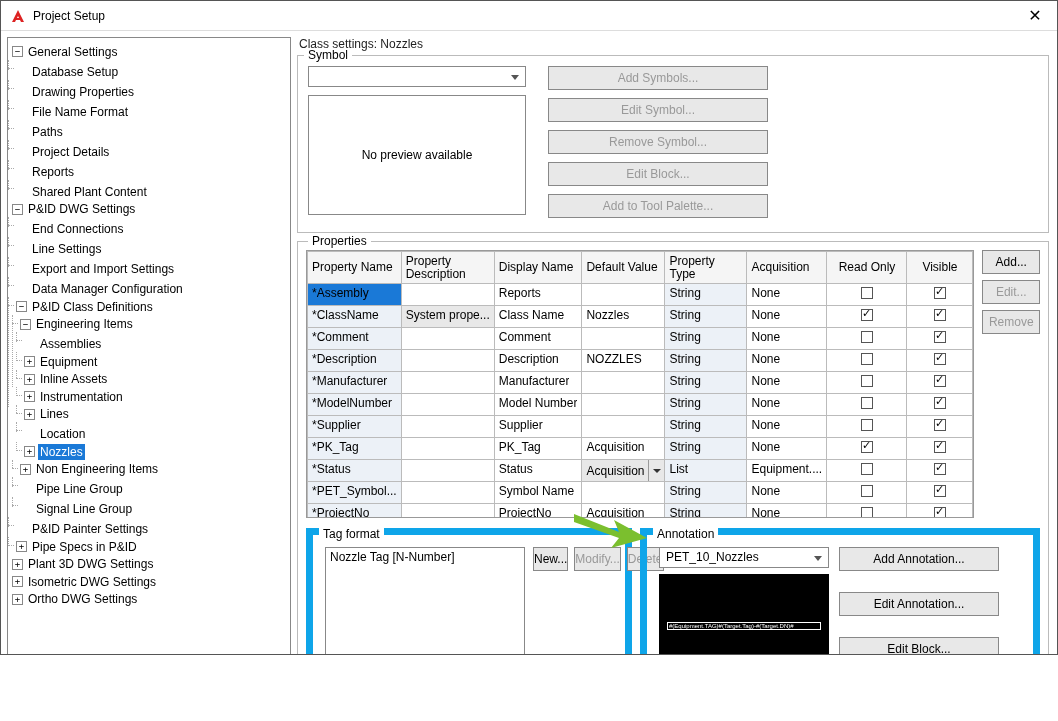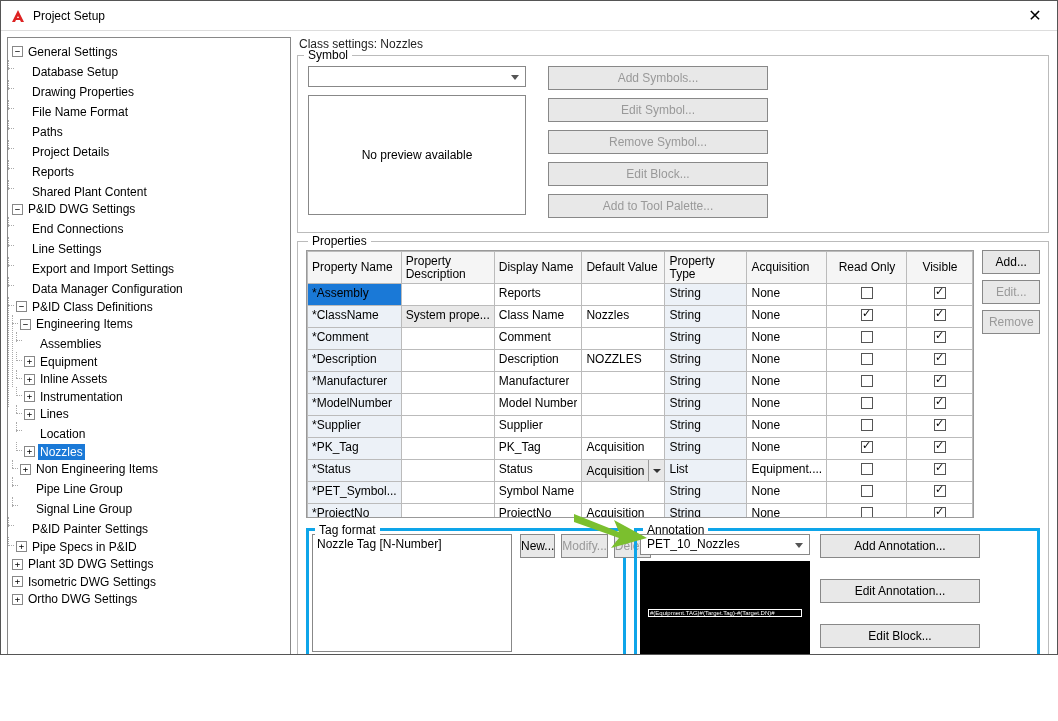--- a/index.html
+++ b/index.html
@@ -64,21 +64,21 @@
 .dd-wrap { display:flex; align-items:center; height:100%; background:#e8e8e8; }
 .dd-wrap span { flex:1; padding:0 4px; }
 .dd-btn { width:16px; height:100%; border-left:1px solid #999; display:flex; align-items:center; justify-content:center; }
 .dd-btn::after { content:""; width:0; height:0; border-left:4px solid transparent; border-right:4px solid transparent; border-top:4px solid #333; }
 
 .side-btns { width:76px; display:flex; flex-direction:column; gap:6px; margin-left:8px; }
 .side-btns .btn { width:100%; }
 .props-row { display:flex; }
 
 .bottom-row { display:flex; gap:8px; margin-top:10px; }
-.tag-box, .annot-box { border:3px solid #0ea5e9; padding:3px; position:relative; }
+.tag-box, .annot-box { border:7px solid #0ea5e9; padding:12px; position:relative; }
 .tag-box { flex:0 0 320px; display:flex; gap:8px; }
 .tag-caption, .annot-caption { position:absolute; top:-8px; left:6px; background:#fff; padding:0 4px; }
 .tag-list { border:1px solid #888; width:200px; height:118px; padding:2px 4px; background:#fff; }
 .tag-btns { width:80px; display:flex; gap:6px; }
 .annot-box { flex:1; display:flex; gap:10px; }
 .annot-left { width:170px; display:flex; flex-direction:column; }
 .annot-select { height:21px; border:1px solid #888; position:relative; padding:2px 6px; background:#fff; }
 .annot-select::after { content:""; position:absolute; right:6px; top:8px; width:0; height:0; border-left:4px solid transparent; border-right:4px solid transparent; border-top:5px solid #555; }
 .annot-preview { flex:1; margin-top:6px; background:#000; position:relative; min-height:94px; }
 .annot-preview .inner-line { position:absolute; left:8px; right:8px; top:48px; height:8px; border:1px solid #fff; font-size:6px; color:#fff; overflow:hidden; padding:0 1px; }

